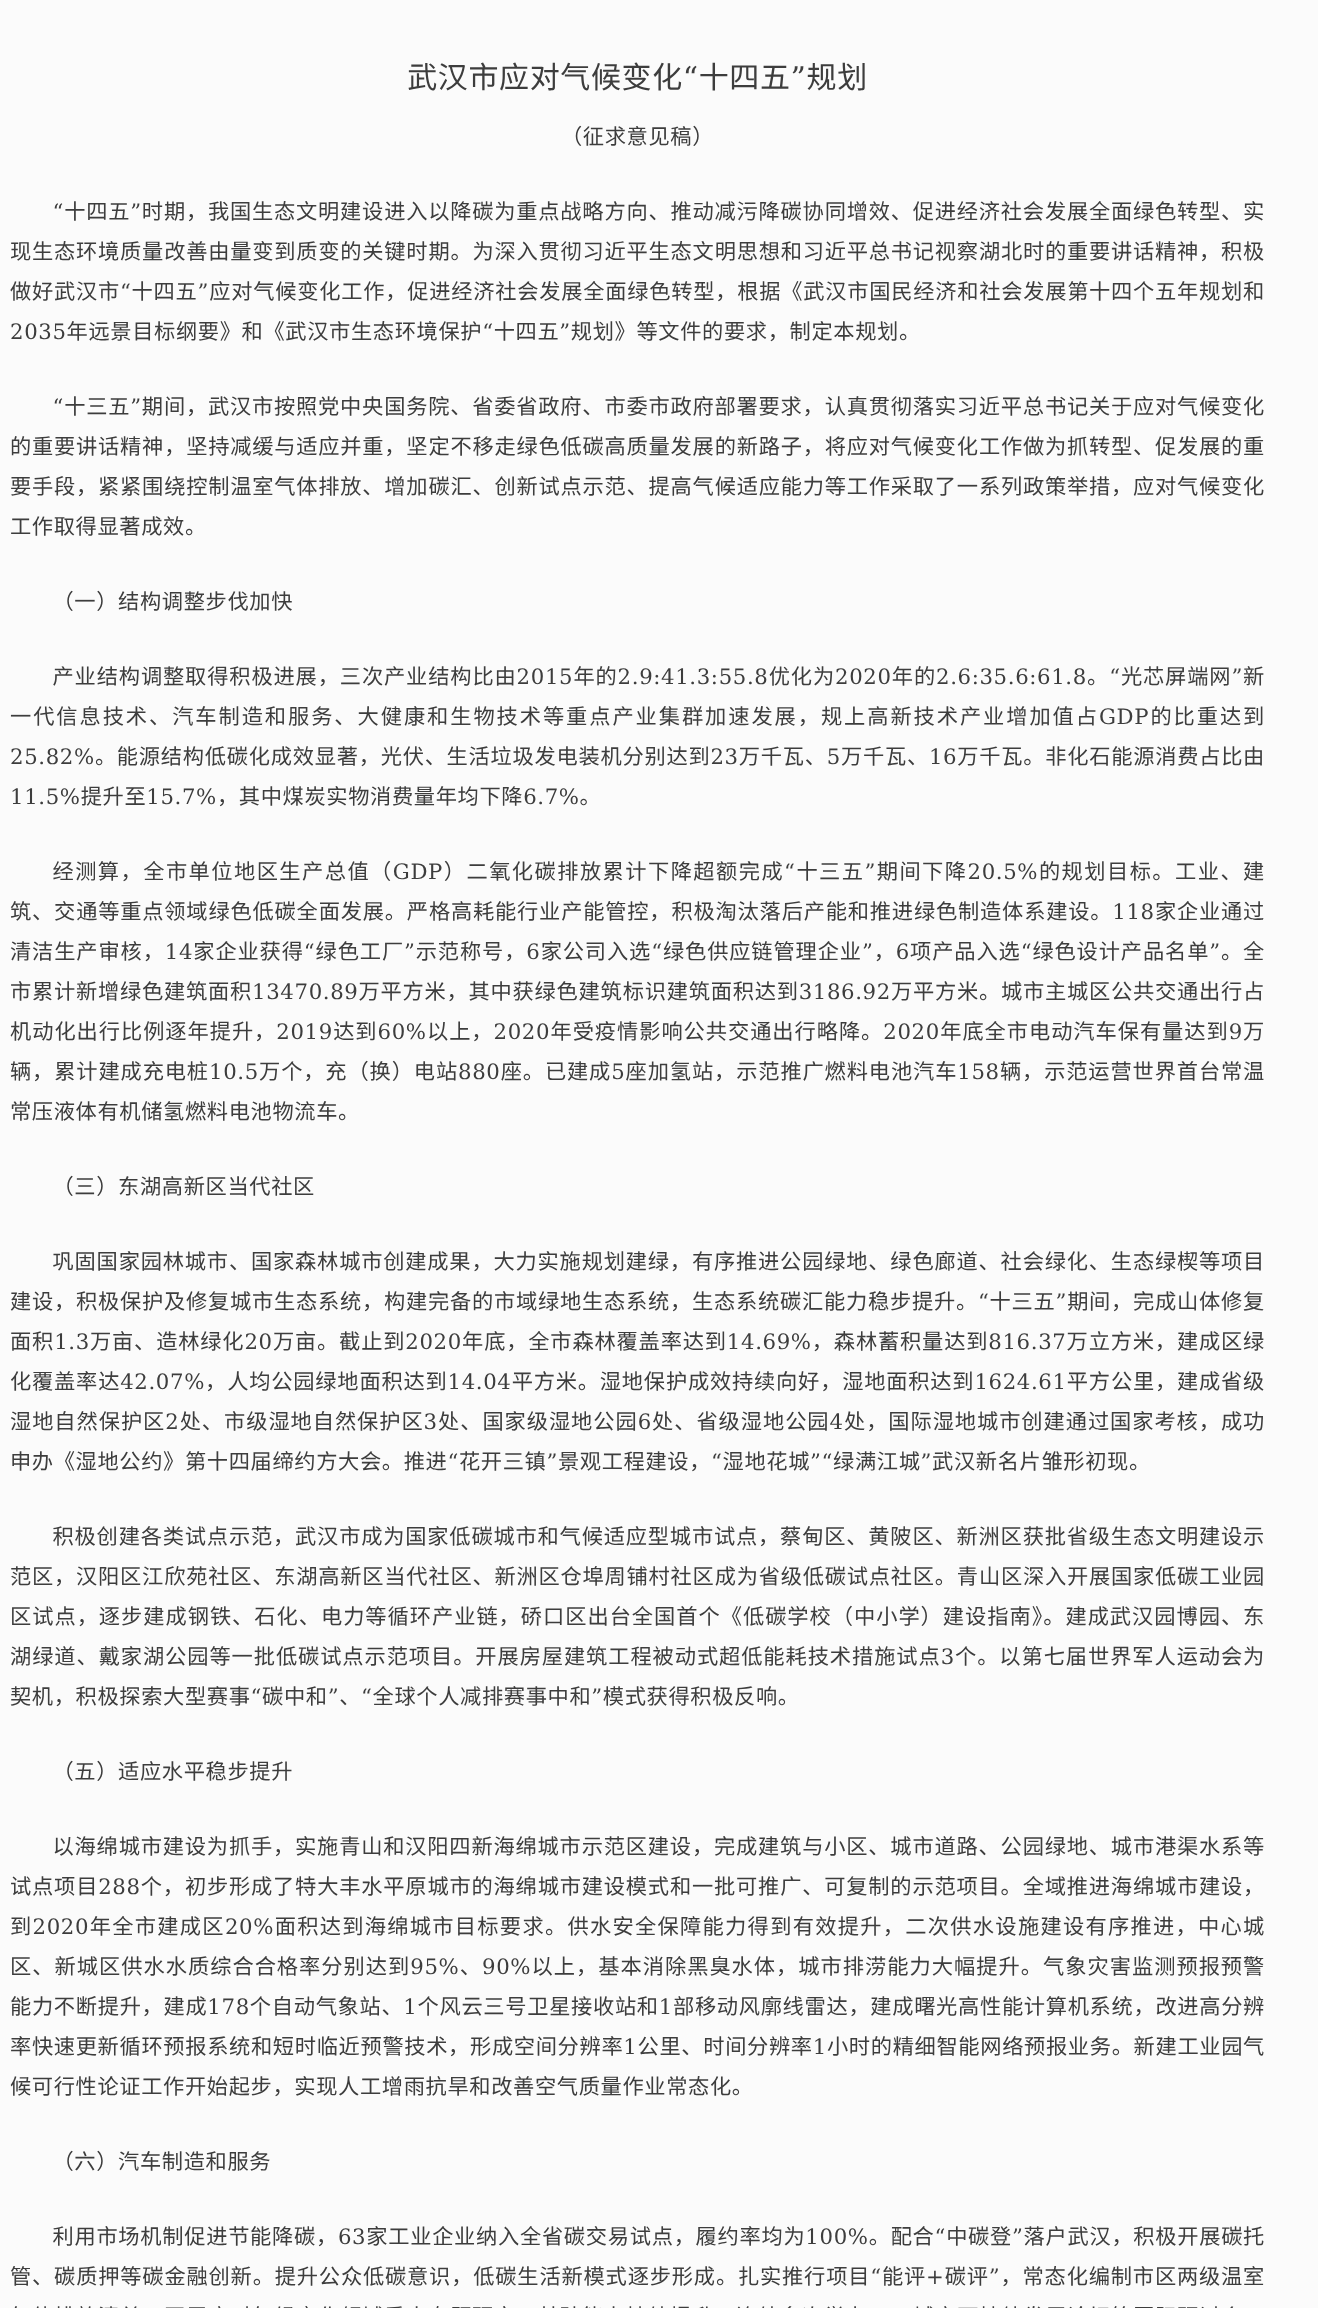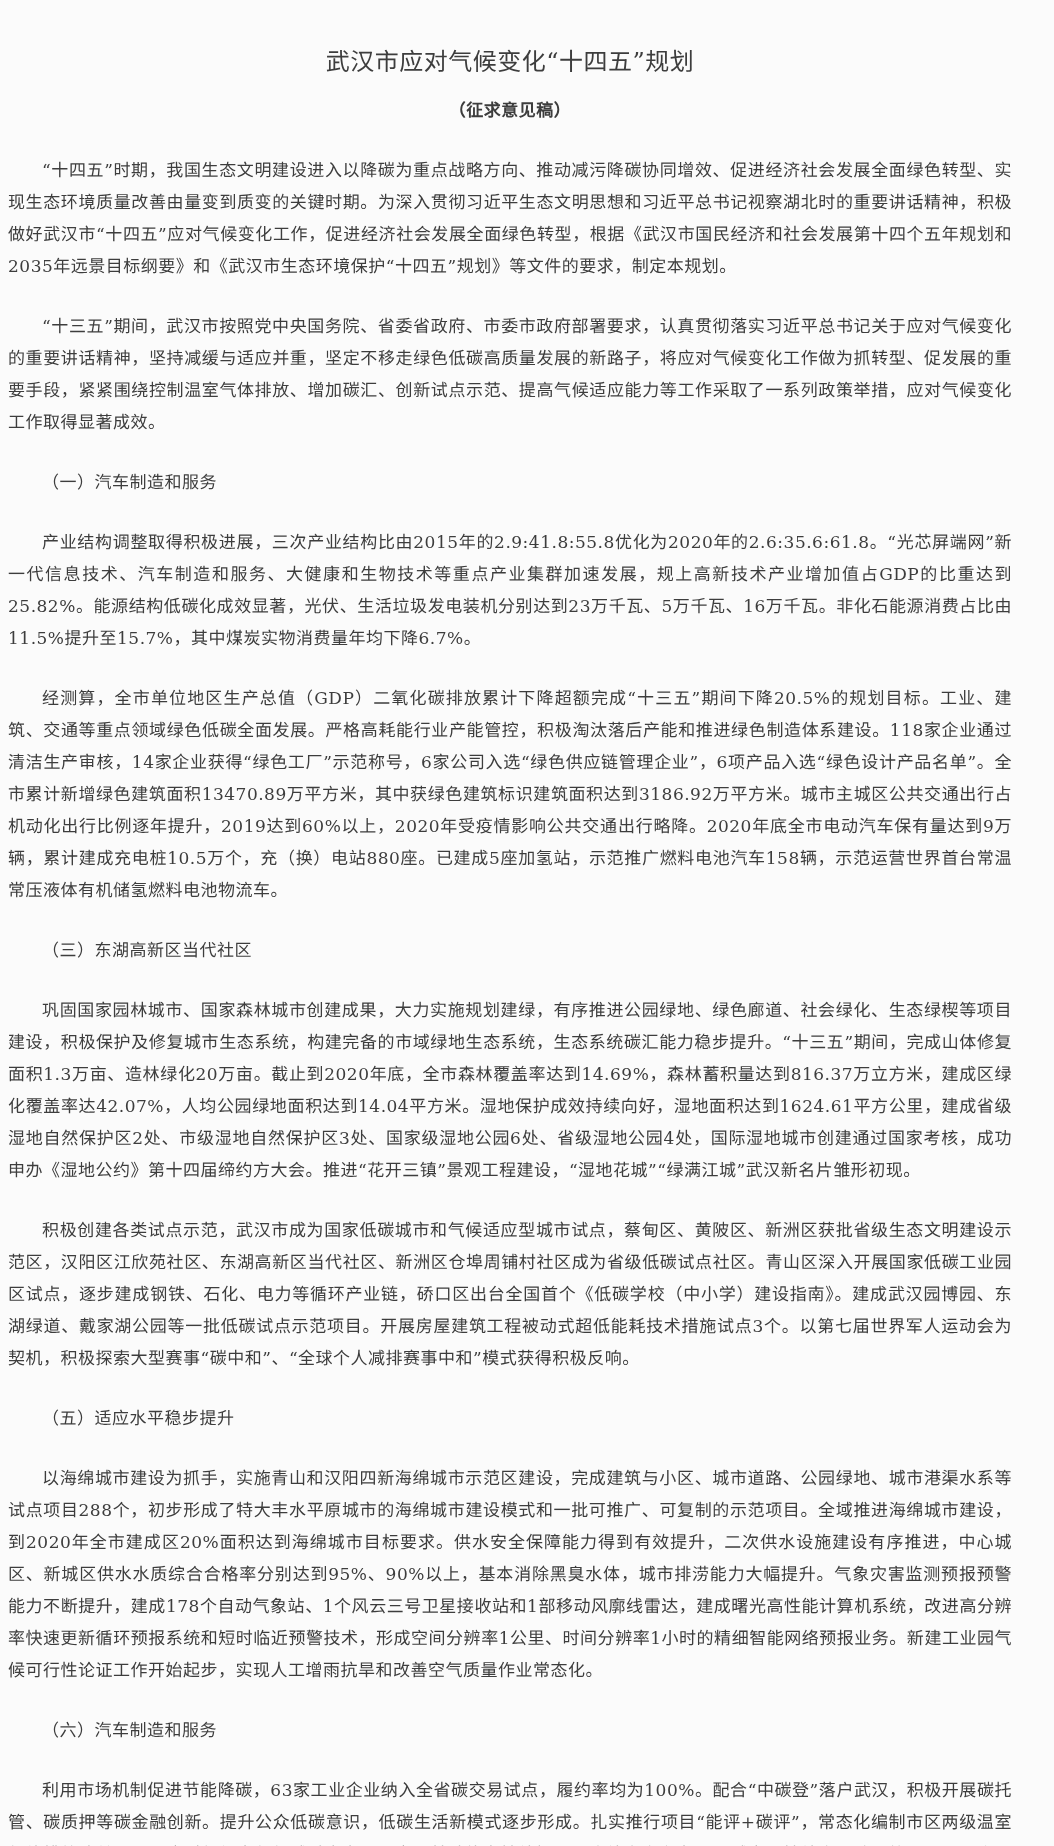--- a/index.html
+++ b/index.html
@@ -29,36 +29,35 @@
   .doc p.title {
     text-align: center;
     text-indent: 0;
     font-size: 24px;
     margin: 0 0 16px 0;
   }
   .doc p.subtitle {
     text-align: center;
     text-indent: 0;
     margin: 0 0 20px 0;
-    font-weight: bold;
   }
 </style>
 </head>
 <body>
 
 <div class="doc">
   <p class="title">武汉市应对气候变化“十四五”规划</p>
   <p class="subtitle">（征求意见稿）</p>
 
   <p>“十四五”时期，我国生态文明建设进入以降碳为重点战略方向、推动减污降碳协同增效、促进经济社会发展全面绿色转型、实现生态环境质量改善由量变到质变的关键时期。为深入贯彻习近平生态文明思想和习近平总书记视察湖北时的重要讲话精神，积极做好武汉市“十四五”应对气候变化工作，促进经济社会发展全面绿色转型，根据《武汉市国民经济和社会发展第十四个五年规划和2035年远景目标纲要》和《武汉市生态环境保护“十四五”规划》等文件的要求，制定本规划。</p>
 
   <p>“十三五”期间，武汉市按照党中央国务院、省委省政府、市委市政府部署要求，认真贯彻落实习近平总书记关于应对气候变化的重要讲话精神，坚持减缓与适应并重，坚定不移走绿色低碳高质量发展的新路子，将应对气候变化工作做为抓转型、促发展的重要手段，紧紧围绕控制温室气体排放、增加碳汇、创新试点示范、提高气候适应能力等工作采取了一系列政策举措，应对气候变化工作取得显著成效。</p>
 
-  <p>（一）汽车制造和服务</p>
-  <p>产业结构调整取得积极进展，三次产业结构比由2015年的2.9:41.8:55.8优化为2020年的2.6:35.6:61.8。“光芯屏端网”新一代信息技术、汽车制造和服务、大健康和生物技术等重点产业集群加速发展，规上高新技术产业增加值占GDP的比重达到25.82%。能源结构低碳化成效显著，光伏、生活垃圾发电装机分别达到23万千瓦、5万千瓦、16万千瓦。非化石能源消费占比由11.5%提升至15.7%，其中煤炭实物消费量年均下降6.7%。</p>
+  <p>（一）结构调整步伐加快</p>
+  <p>产业结构调整取得积极进展，三次产业结构比由2015年的2.9:41.3:55.8优化为2020年的2.6:35.6:61.8。“光芯屏端网”新一代信息技术、汽车制造和服务、大健康和生物技术等重点产业集群加速发展，规上高新技术产业增加值占GDP的比重达到25.82%。能源结构低碳化成效显著，光伏、生活垃圾发电装机分别达到23万千瓦、5万千瓦、16万千瓦。非化石能源消费占比由11.5%提升至15.7%，其中煤炭实物消费量年均下降6.7%。</p>
 
   <p>经测算，全市单位地区生产总值（GDP）二氧化碳排放累计下降超额完成“十三五”期间下降20.5%的规划目标。工业、建筑、交通等重点领域绿色低碳全面发展。严格高耗能行业产能管控，积极淘汰落后产能和推进绿色制造体系建设。118家企业通过清洁生产审核，14家企业获得“绿色工厂”示范称号，6家公司入选“绿色供应链管理企业”，6项产品入选“绿色设计产品名单”。全市累计新增绿色建筑面积13470.89万平方米，其中获绿色建筑标识建筑面积达到3186.92万平方米。城市主城区公共交通出行占机动化出行比例逐年提升，2019达到60%以上，2020年受疫情影响公共交通出行略降。2020年底全市电动汽车保有量达到9万辆，累计建成充电桩10.5万个，充（换）电站880座。已建成5座加氢站，示范推广燃料电池汽车158辆，示范运营世界首台常温常压液体有机储氢燃料电池物流车。</p>
 
   <p>（三）东湖高新区当代社区</p>
   <p>巩固国家园林城市、国家森林城市创建成果，大力实施规划建绿，有序推进公园绿地、绿色廊道、社会绿化、生态绿楔等项目建设，积极保护及修复城市生态系统，构建完备的市域绿地生态系统，生态系统碳汇能力稳步提升。“十三五”期间，完成山体修复面积1.3万亩、造林绿化20万亩。截止到2020年底，全市森林覆盖率达到14.69%，森林蓄积量达到816.37万立方米，建成区绿化覆盖率达42.07%，人均公园绿地面积达到14.04平方米。湿地保护成效持续向好，湿地面积达到1624.61平方公里，建成省级湿地自然保护区2处、市级湿地自然保护区3处、国家级湿地公园6处、省级湿地公园4处，国际湿地城市创建通过国家考核，成功申办《湿地公约》第十四届缔约方大会。推进“花开三镇”景观工程建设，“湿地花城”“绿满江城”武汉新名片雏形初现。</p>
 
   <p>积极创建各类试点示范，武汉市成为国家低碳城市和气候适应型城市试点，蔡甸区、黄陂区、新洲区获批省级生态文明建设示范区，汉阳区江欣苑社区、东湖高新区当代社区、新洲区仓埠周铺村社区成为省级低碳试点社区。青山区深入开展国家低碳工业园区试点，逐步建成钢铁、石化、电力等循环产业链，硚口区出台全国首个《低碳学校（中小学）建设指南》。建成武汉园博园、东湖绿道、戴家湖公园等一批低碳试点示范项目。开展房屋建筑工程被动式超低能耗技术措施试点3个。以第七届世界军人运动会为契机，积极探索大型赛事“碳中和”、“全球个人减排赛事中和”模式获得积极反响。</p>
 
   <p>（五）适应水平稳步提升</p>
   <p>以海绵城市建设为抓手，实施青山和汉阳四新海绵城市示范区建设，完成建筑与小区、城市道路、公园绿地、城市港渠水系等试点项目288个，初步形成了特大丰水平原城市的海绵城市建设模式和一批可推广、可复制的示范项目。全域推进海绵城市建设，到2020年全市建成区20%面积达到海绵城市目标要求。供水安全保障能力得到有效提升，二次供水设施建设有序推进，中心城区、新城区供水水质综合合格率分别达到95%、90%以上，基本消除黑臭水体，城市排涝能力大幅提升。气象灾害监测预报预警能力不断提升，建成178个自动气象站、1个风云三号卫星接收站和1部移动风廓线雷达，建成曙光高性能计算机系统，改进高分辨率快速更新循环预报系统和短时临近预警技术，形成空间分辨率1公里、时间分辨率1小时的精细智能网络预报业务。新建工业园气候可行性论证工作开始起步，实现人工增雨抗旱和改善空气质量作业常态化。</p>

